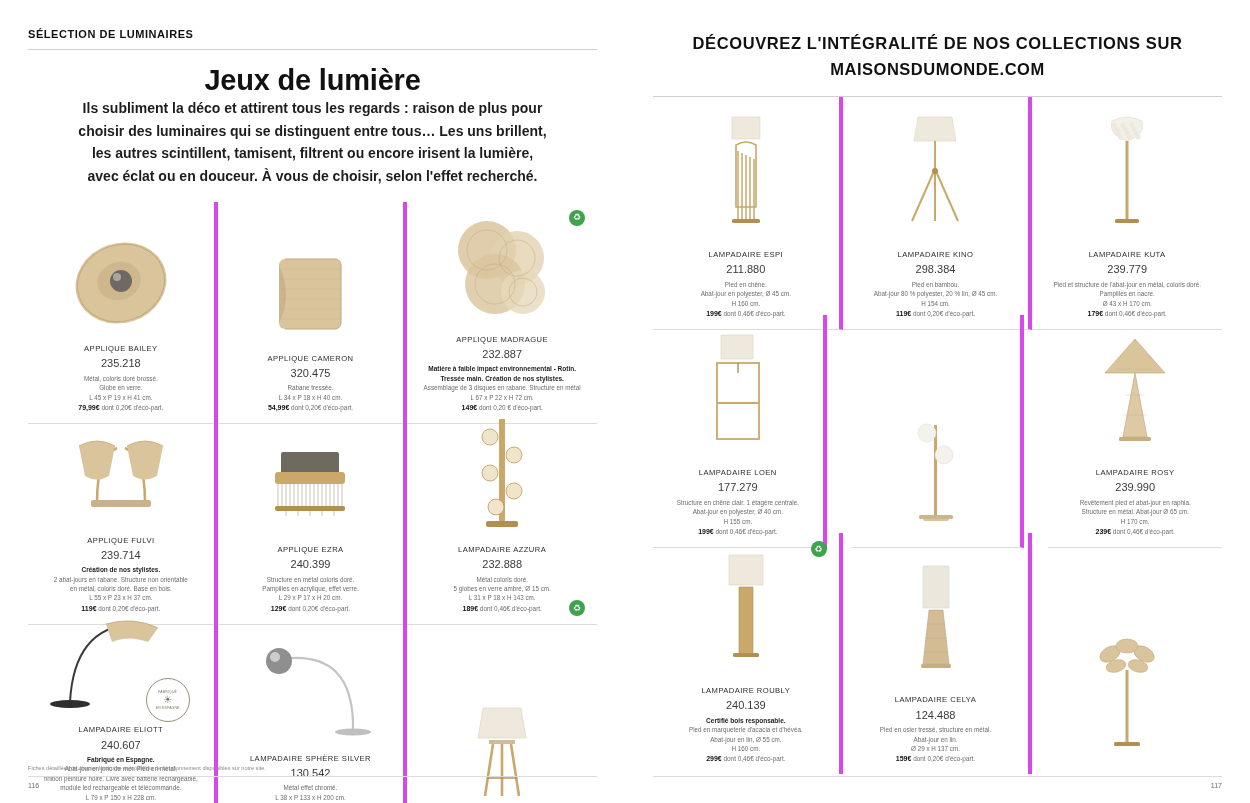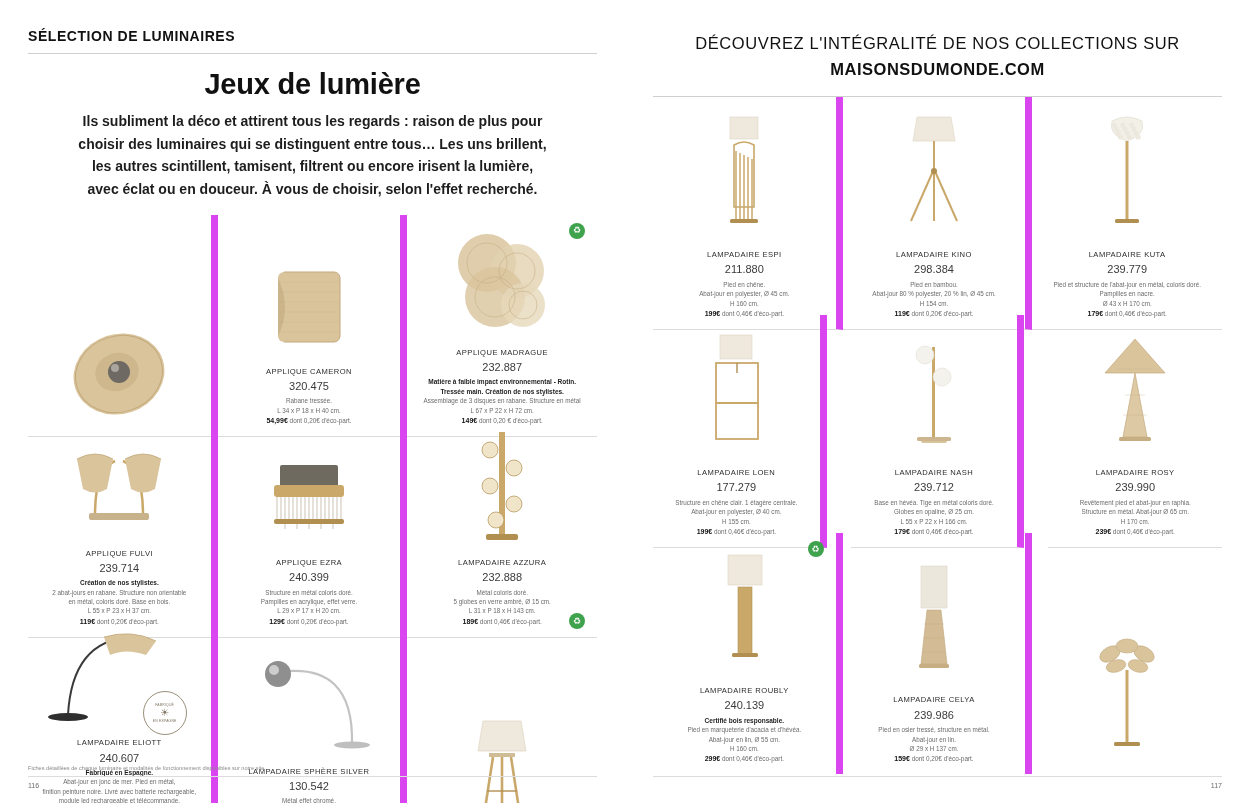--- a/index.html
+++ b/index.html
@@ -10,51 +10,51 @@
     color: #1a1a1a;
     overflow: hidden;
   }
   .spread { display: flex; width: 1250px; height: 803px; }
   .page { position: relative; height: 803px; }
   .page-left  { width: 625px; padding: 28px 28px 0 28px; }
   .page-right { width: 625px; padding: 28px 28px 0 28px; }
 
   
   .kicker {
-    font-size: 14px; font-weight: 700; letter-spacing: .55px;
+    font-size: 11px; font-weight: 700; letter-spacing: .55px;
     text-transform: uppercase; color: #111;
   }
   .rule-top { border-top: 1px solid #cfcfcf; margin-top: 9px; }
 
   .title-block { text-align: center; padding: 14px 40px 14px 40px; }
   h1.big-title {
     font-size: 29px; font-weight: 800; letter-spacing: -.2px; color: #111;
-    margin-bottom: 9px;
+    margin-bottom: 0;
   }
   .lede {
     font-size: 14px; line-height: 1.62; font-weight: 700; color: #1d1d1d;
     max-width: 470px; margin: 0 auto;
   }
 
   
   .right-head { text-align: center; padding-top: 6px; }
   .right-head .l1 {
-    font-size: 16.5px; letter-spacing: .6px; color: #111; font-weight: 400;
+    font-size: 16.5px; letter-spacing: .6px; color: #111; font-weight: 700;
   }
   .right-head .l2 {
     font-size: 16.5px; letter-spacing: .5px; color: #111; font-weight: 800;
     margin-top: 7px;
   }
   .right-rule { border-top: 1px solid #cfcfcf; margin-top: 17px; }
 
   
   .grid { display: grid; grid-template-columns: 1fr 1fr 1fr; }
   .cell {
     position: relative;
-    border-right: 7px solid #d946ef;
+    border-right: 4px solid #d946ef;
     border-bottom: 1px solid #dcdcdc;
     display: flex; flex-direction: column; align-items: center;
     padding: 10px 4px 9px 4px;
   }
   .cell:nth-child(3n) { border-right: none; }
   .grid.last-row .cell { border-bottom: none; }
 
   .media {
     flex: 1 1 auto; width: 100%;
     display: flex; align-items: flex-end; justify-content: center;
@@ -118,20 +118,28 @@
     <div class="grid" id="grid-left-1" style="height: 195.286px;">
         <div class="cell">
           <div class="media">
             <svg width="120" height="105" viewBox="0 0 120 105">
     <ellipse cx="60" cy="52" rx="46" ry="40" fill="#d9c49c" transform="rotate(-18 60 52)"></ellipse>
     <ellipse cx="60" cy="52" rx="44" ry="38" fill="none" stroke="#c3a97c" stroke-width="1" transform="rotate(-18 60 52)"></ellipse>
     <ellipse cx="58" cy="50" rx="22" ry="19" fill="#c3a97c" opacity=".45" transform="rotate(-18 58 50)"></ellipse>
     <circle cx="60" cy="50" r="11" fill="#6e6a63"></circle>
     <circle cx="56" cy="46" r="4" fill="#b9b5ac" opacity=".8"></circle>
   </svg>
+          </div>
+          <div class="caption">
+            <div class="p-name">APPLIQUE BAILEY</div>
+            <div class="p-ref">235.218</div>
+            <div class="p-desc">Métal, coloris doré brossé.</div>
+            <div class="p-desc">Globe en verre.</div>
+            <div class="p-desc">L 45 x P 19 x H 41 cm.</div>
+            <div class="p-price"><b>79,99€</b> <span>dont 0,20€ d'éco-part.</span></div>
           </div>
         </div>
         <div class="cell">
           <div class="media">
             <svg width="110" height="105" viewBox="0 0 110 105">
     <path d="M30 18 h50 a6 6 0 0 1 6 6 v58 a6 6 0 0 1 -6 6 h-50 a6 6 0 0 1 -6 -6 v-58 a6 6 0 0 1 6 -6z" fill="#d9c49c"></path>
     <path d="M30 18 h50 a6 6 0 0 1 6 6 v58 a6 6 0 0 1 -6 6 h-50" fill="none" stroke="#c3a97c" stroke-width="1"></path>
     <path d="M24 24 q14 30 0 58" fill="#cbb38a"></path>
     <g stroke="#c3a97c" stroke-width=".5" opacity=".55">
       <line x1="26" y1="28" x2="86" y2="28"></line>
@@ -439,28 +447,20 @@
         <div class="cell">
           <div class="media">
             <svg width="85" height="135" viewBox="0 0 85 135">
     <rect x="41" y="22" width="3" height="90" fill="#c9a86a"></rect>
     <circle cx="34" cy="30" r="9" fill="#f4f2ec" stroke="#e2ded2" stroke-width=".6"></circle>
     <circle cx="51" cy="52" r="9" fill="#f4f2ec" stroke="#e2ded2" stroke-width=".6"></circle>
     <path d="M28 112 h30 l-3 6 h-24z" fill="#d9c49c"></path>
     <rect x="26" y="112" width="34" height="4" rx="1.5" fill="#cdb68f"></rect>
   </svg>
           </div>
-          <div class="caption">
-            <div class="p-name">LAMPADAIRE NASH</div>
-            <div class="p-ref">239.712</div>
-            <div class="p-desc">Base en hévéa. Tige en métal coloris doré.</div>
-            <div class="p-desc">Globes en opaline, Ø 25 cm.</div>
-            <div class="p-desc">L 55 x P 22 x H 166 cm.</div>
-            <div class="p-price"><b>179€</b> <span>dont 0,46€ d'éco-part.</span></div>
-          </div>
         </div>
         <div class="cell">
           <div class="media">
             <svg width="100" height="135" viewBox="0 0 100 135">
     <path d="M50 14 l30 34 h-60z" fill="#d9c49c" stroke="#c3a97c" stroke-width=".7"></path>
     <path d="M50 48 l12 64 h-24z" fill="#ddc9a4" stroke="#c3a97c" stroke-width=".7"></path>
     <g stroke="#c3a97c" stroke-width=".5" opacity=".6">
       <line x1="32" y1="44" x2="68" y2="44"></line>
                 <line x1="40" y1="70" x2="60" y2="70"></line>
       <line x1="38" y1="90" x2="62" y2="90"></line>
@@ -507,21 +507,21 @@
     <g stroke="#bfa579" stroke-width=".5" opacity=".7">
       <line x1="33" y1="72" x2="53" y2="72"></line>
                 <line x1="32" y1="86" x2="54" y2="86"></line>
       <line x1="31" y1="100" x2="55" y2="100"></line>
     </g>
     <rect x="28" y="112" width="30" height="4" rx="1.5" fill="#c6ad82"></rect>
   </svg>
           </div>
           <div class="caption">
             <div class="p-name">LAMPADAIRE CELYA</div>
-            <div class="p-ref">239.986</div>
+            <div class="p-ref">124.488</div>
             <div class="p-desc">Pied en osier tressé, structure en métal.</div>
             <div class="p-desc">Abat-jour en lin.</div>
             <div class="p-desc">Ø 29 x H 137 cm.</div>
             <div class="p-price"><b>159€</b> <span>dont 0,20€ d'éco-part.</span></div>
           </div>
         </div>
         <div class="cell">
           <div class="media">
             <svg width="95" height="135" viewBox="0 0 95 135">
     <g fill="#d9c49c" stroke="#c3a97c" stroke-width=".6">

